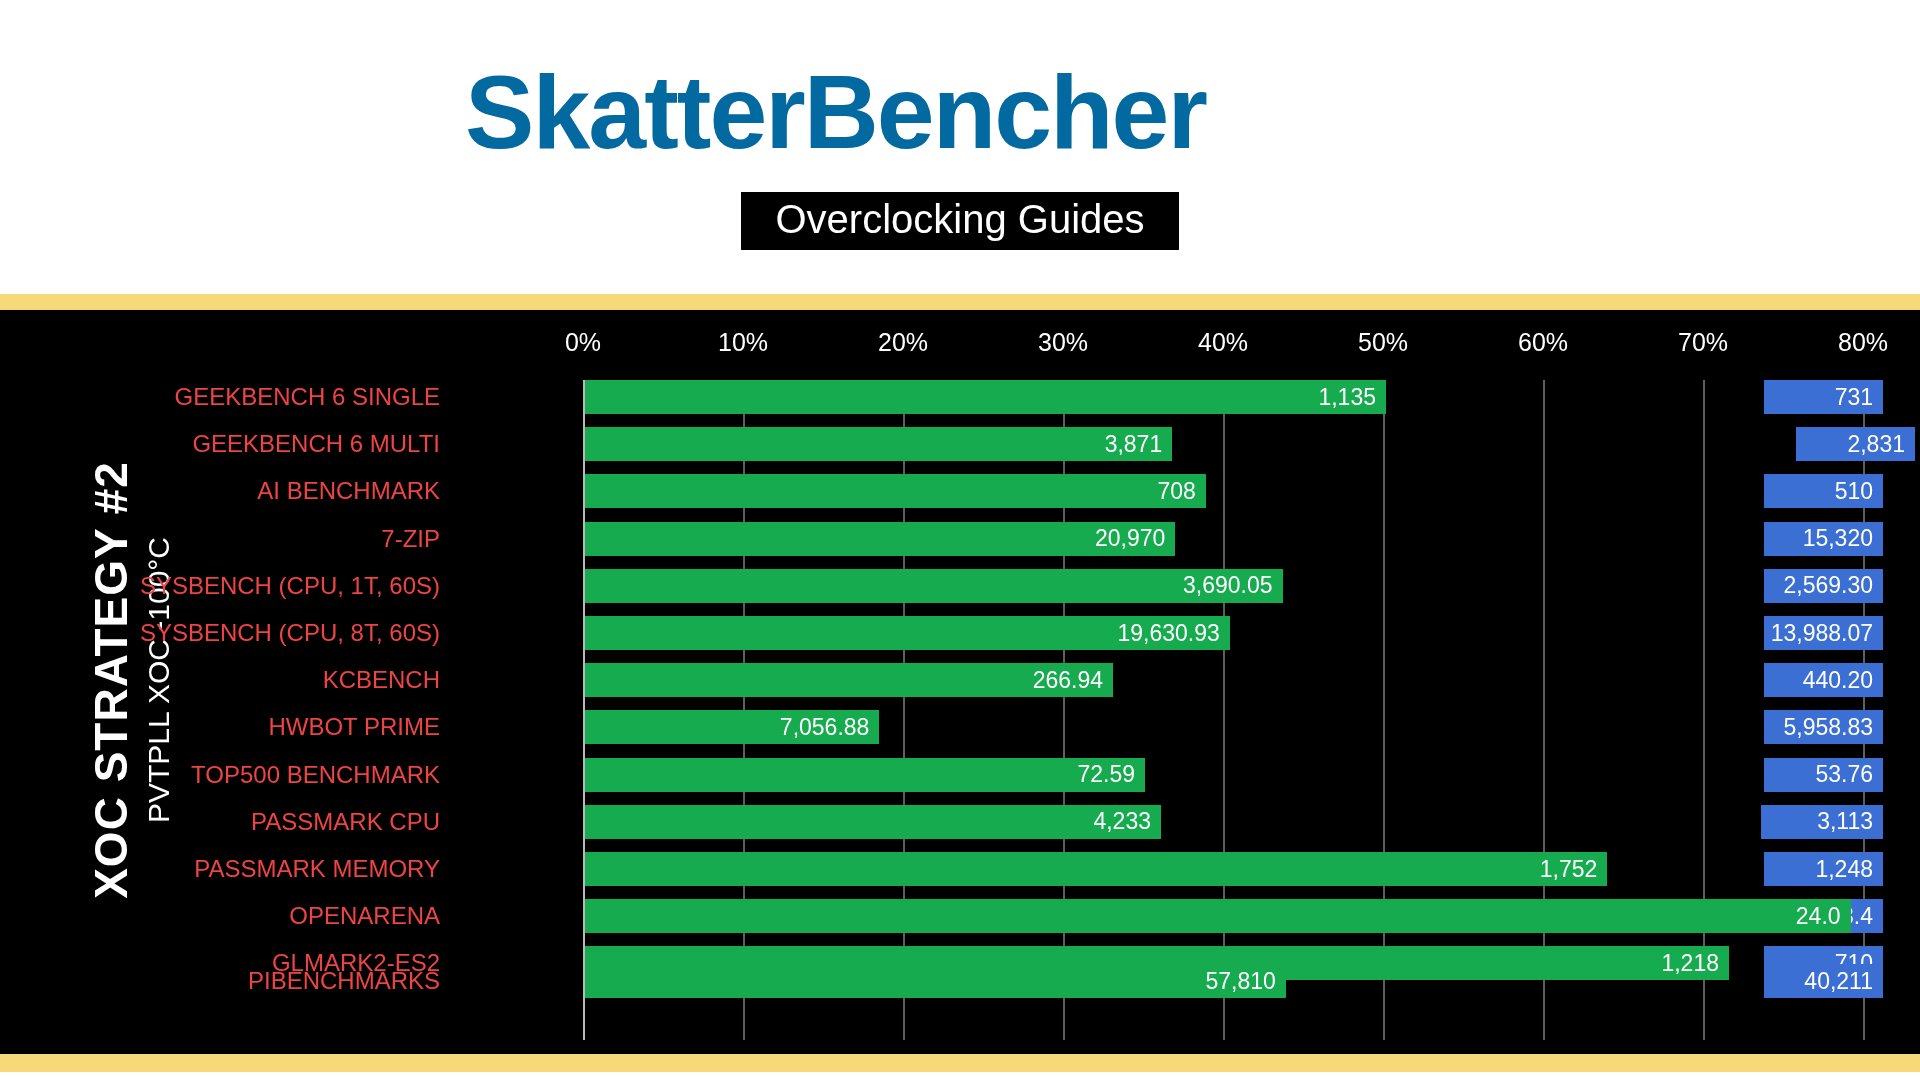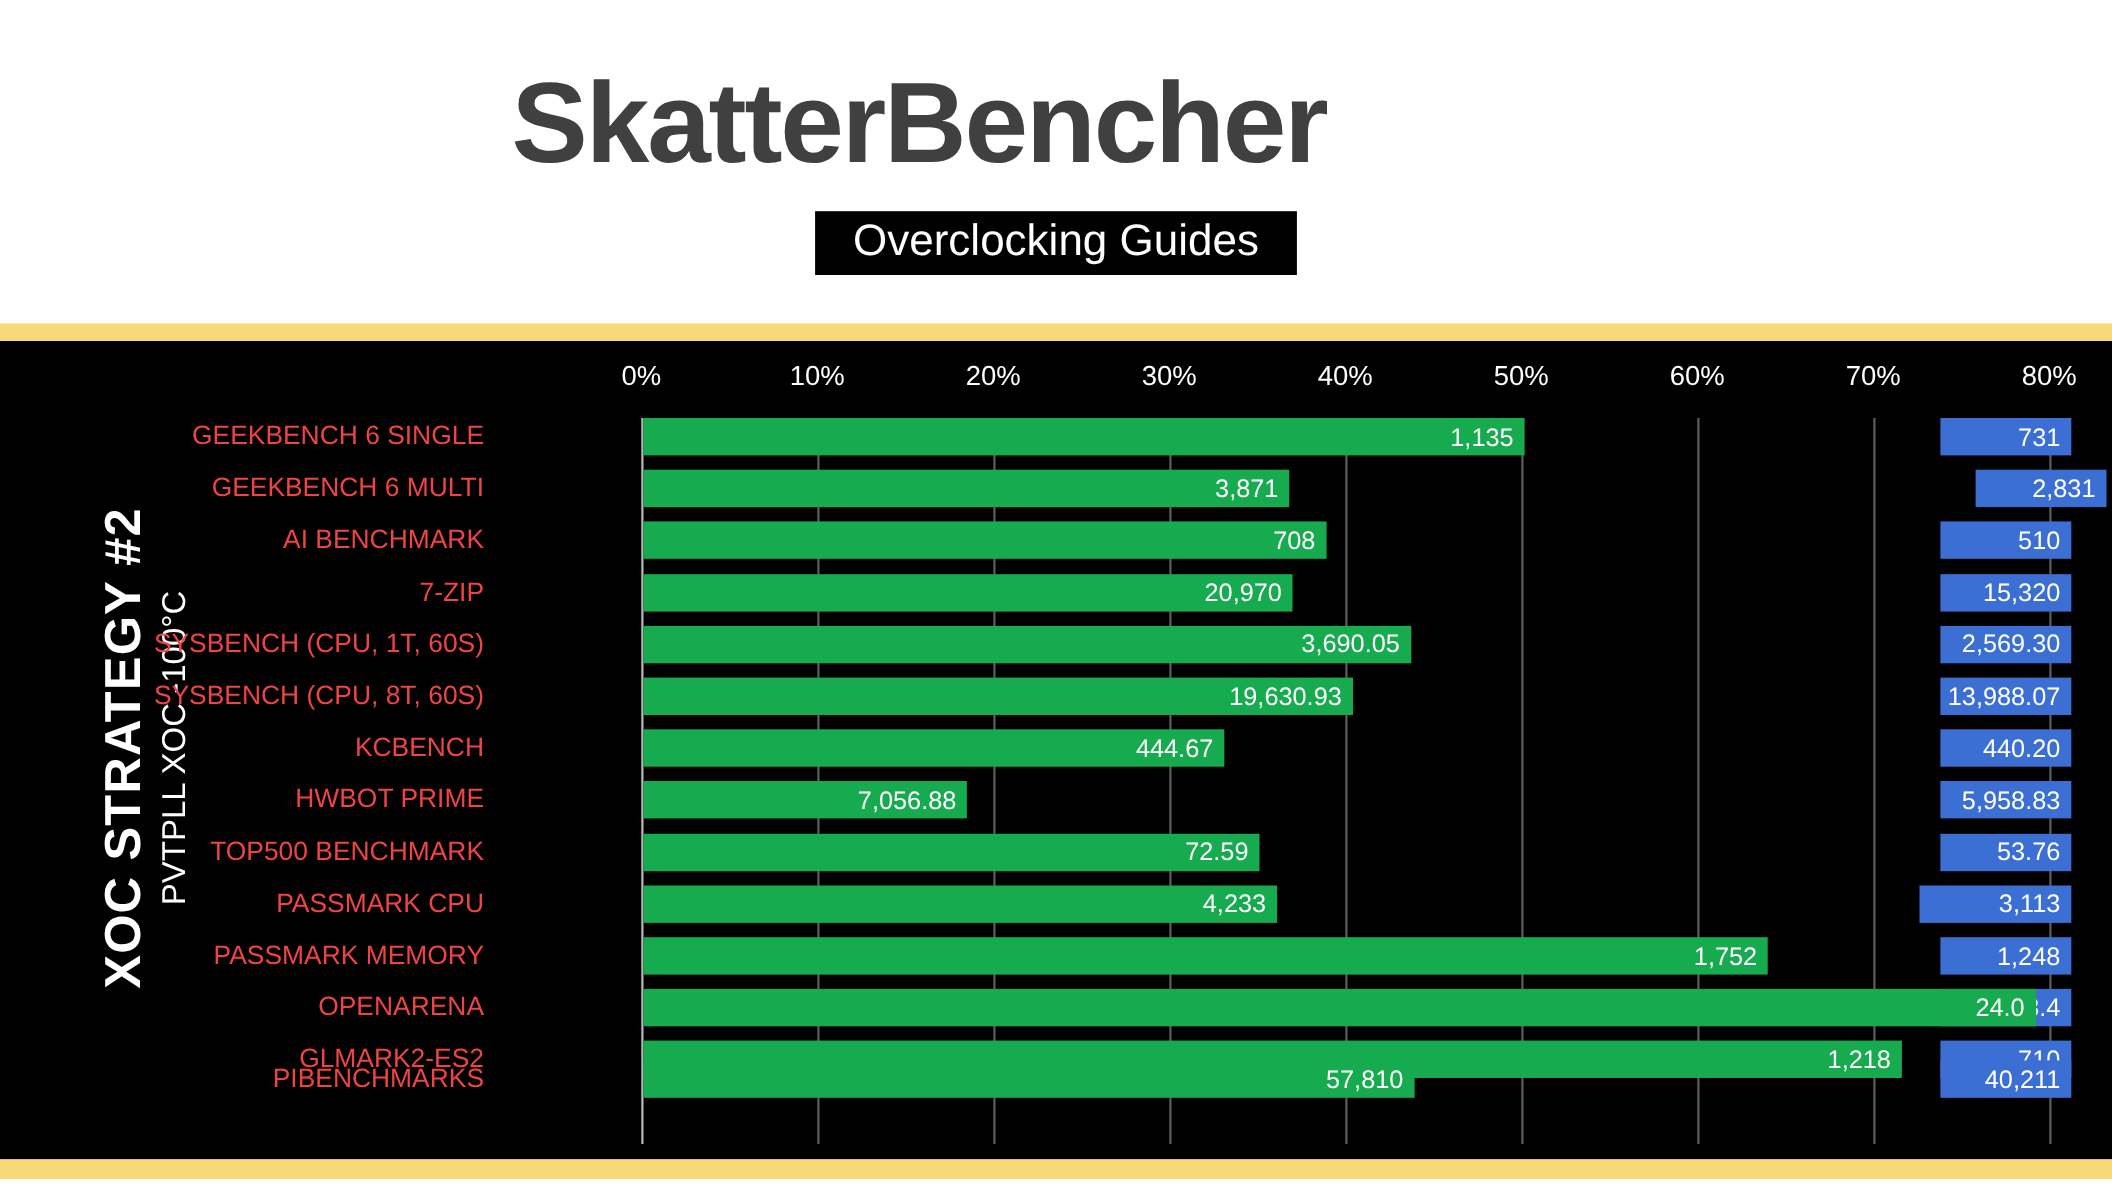--- a/index.html
+++ b/index.html
@@ -32,21 +32,21 @@
   }
   .brand {
     position: absolute;
     left: 0;
     top: 58px;
     width: 1671px;
     text-align: center;
     font-size: 104px;
     font-weight: bold;
     letter-spacing: -2px;
-    color: #404040;
+    color: #0369a1;
     line-height: 1.05;
   }
   .subbrand-wrap {
     position: absolute;
     left: 0;
     top: 192px;
     width: 1920px;
     text-align: center;
   }
   .subbrand {
@@ -306,21 +306,21 @@
             <div class="bar oc" style="width: 644.8px;">
               <span class="val">19,630.93</span>
             </div>
           </div>
           <div class="row" style="top: 283.2px;">
             <div class="row-label">KCBENCH</div>
             <div class="bar base" style="width: 119px;">
               <span class="val">440.20</span>
             </div>
             <div class="bar oc" style="width: 528px;">
-              <span class="val">444.67</span>
+              <span class="val">266.94</span>
             </div>
           </div>
           <div class="row" style="top: 330.4px;">
             <div class="row-label">HWBOT PRIME</div>
             <div class="bar base" style="width: 119px;">
               <span class="val">5,958.83</span>
             </div>
             <div class="bar oc" style="width: 294.4px;">
               <span class="val">7,056.88</span>
             </div>
@@ -329,21 +329,21 @@
             <div class="row-label">TOP500 BENCHMARK</div>
             <div class="bar base" style="width: 119px;">
               <span class="val">53.76</span>
             </div>
             <div class="bar oc" style="width: 560px;">
               <span class="val">72.59</span>
             </div>
           </div>
           <div class="row" style="top: 424.8px;">
             <div class="row-label">PASSMARK CPU</div>
-            <div class="bar base" style="width: 138px; padding-left: 32px;">
+            <div class="bar base" style="width: 122px; padding-left: 32px;">
               <span class="val">3,113</span>
             </div>
             <div class="bar oc" style="width: 576px;">
               <span class="val">4,233</span>
             </div>
           </div>
           <div class="row" style="top: 472px;">
             <div class="row-label">PASSMARK MEMORY</div>
             <div class="bar base" style="width: 119px;">
               <span class="val">1,248</span>

